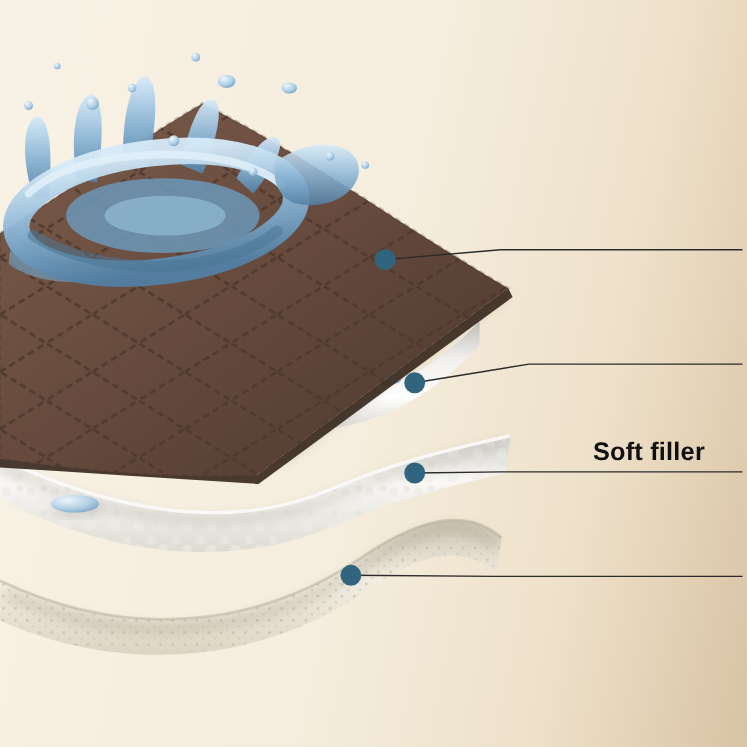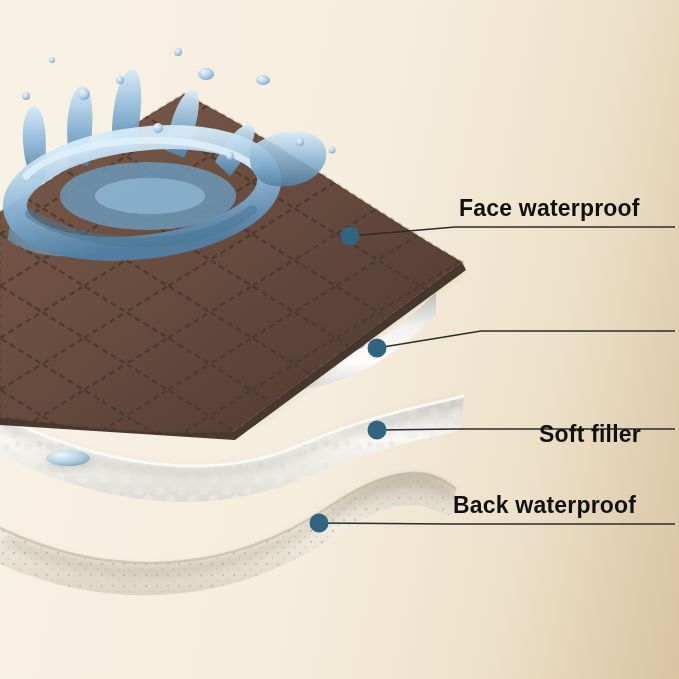--- a/index.html
+++ b/index.html
@@ -8,21 +8,21 @@
     background:linear-gradient(102deg,#f8f2e6 0%,#f5eddd 50%,#eee1ca 76%,#d8c3a3 100%);
     font-family:"Liberation Sans",sans-serif;
   }
   svg.art{position:absolute;left:0;top:0;width:679px;height:679px;}
   .label{
     position:absolute;font-size:23px;font-weight:600;color:#101010;
     white-space:nowrap;letter-spacing:.2px;line-height:1.1;
   }
   .label-face{left:459px;top:196px;}
   .label-tpu{left:484px;top:300px;}
-  .label-filler{left:539px;top:398px;margin-top:24px;}
+  .label-filler{left:539px;top:398px;}
   .label-back{left:453px;top:493px;}
 </style>
 </head>
 <body>
 
 <div class="stage">
 
   <svg class="art" viewBox="0 0 679 679">
     <defs>
       <linearGradient id="gBrown" x1="0" y1="0" x2="1" y2="1">
@@ -142,17 +142,15 @@
     </g>
 
     <g>
       <circle cx="350" cy="236" r="9.5" fill="#31657f"></circle>
       <circle cx="377" cy="348" r="9.5" fill="#31657f"></circle>
       <circle cx="377" cy="430" r="9.5" fill="#31657f"></circle>
       <circle cx="319" cy="523" r="9.5" fill="#31657f"></circle>
     </g>
   </svg>
 
-  <div class="label label-face">Face waterproof</div>
   <div class="label label-filler">Soft filler</div>
-  <div class="label label-back">Back waterproof</div>
 
 </div>
 
 </body></html>

